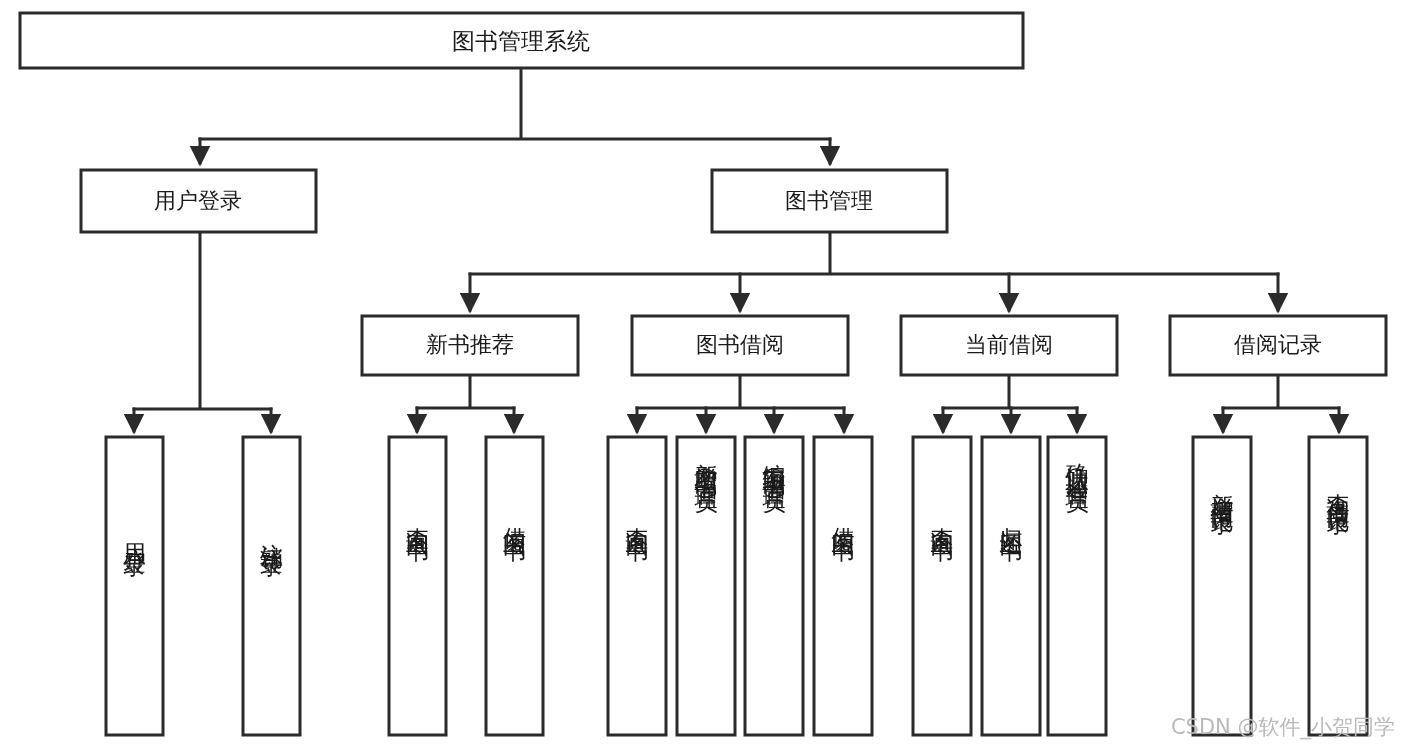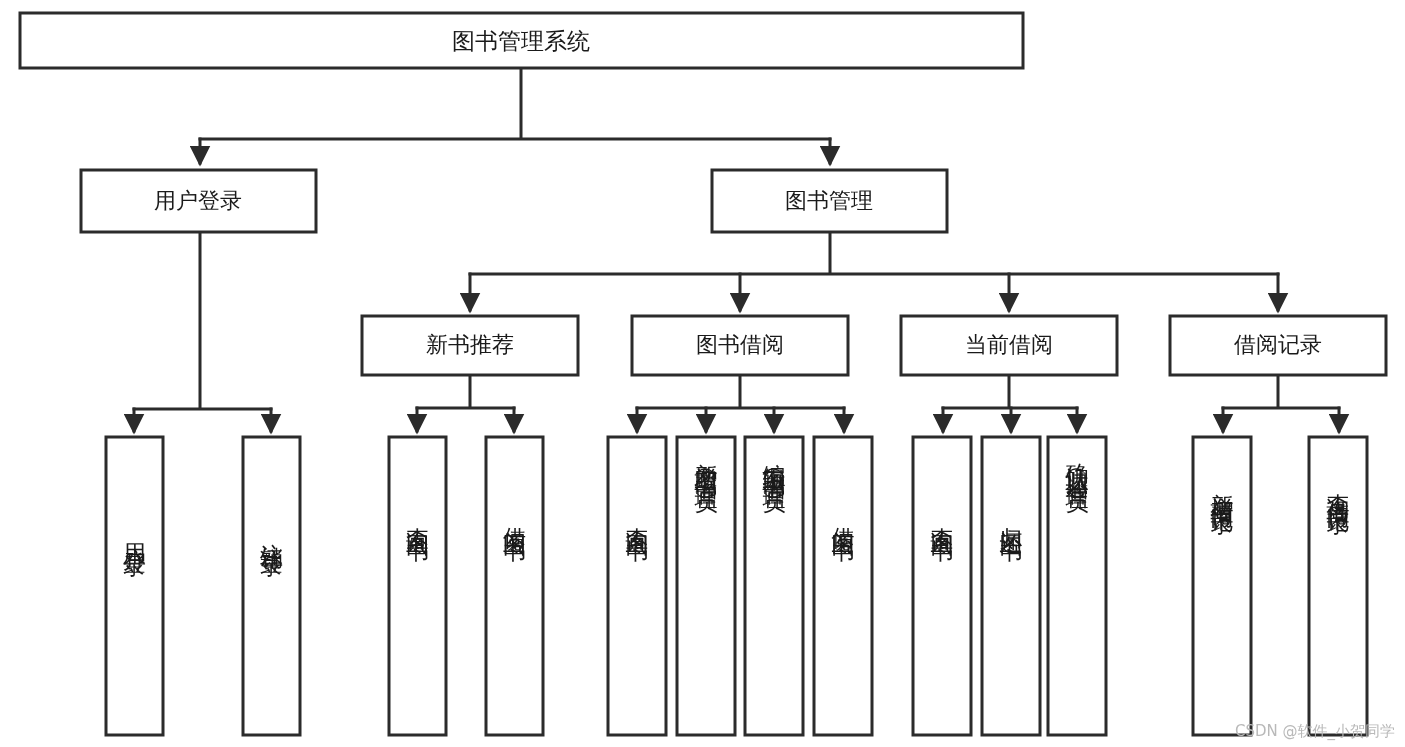--- a/index.html
+++ b/index.html
@@ -67,21 +67,21 @@
     line-height: 1.0;
     color: #1a1a1a;
     letter-spacing: 4px;
     white-space: nowrap;
   }
   .watermark {
     position: absolute;
     right: 10px;
     bottom: 6px;
     font-family: "DejaVu Sans", "Liberation Sans", sans-serif;
-    font-size: 15px;
+    font-size: 21px;
     color: #b9b9b9;
     white-space: nowrap;
     user-select: none;
   }
 </style>
 </head>
 <body>
 
 <div id="diagram-root">
 

